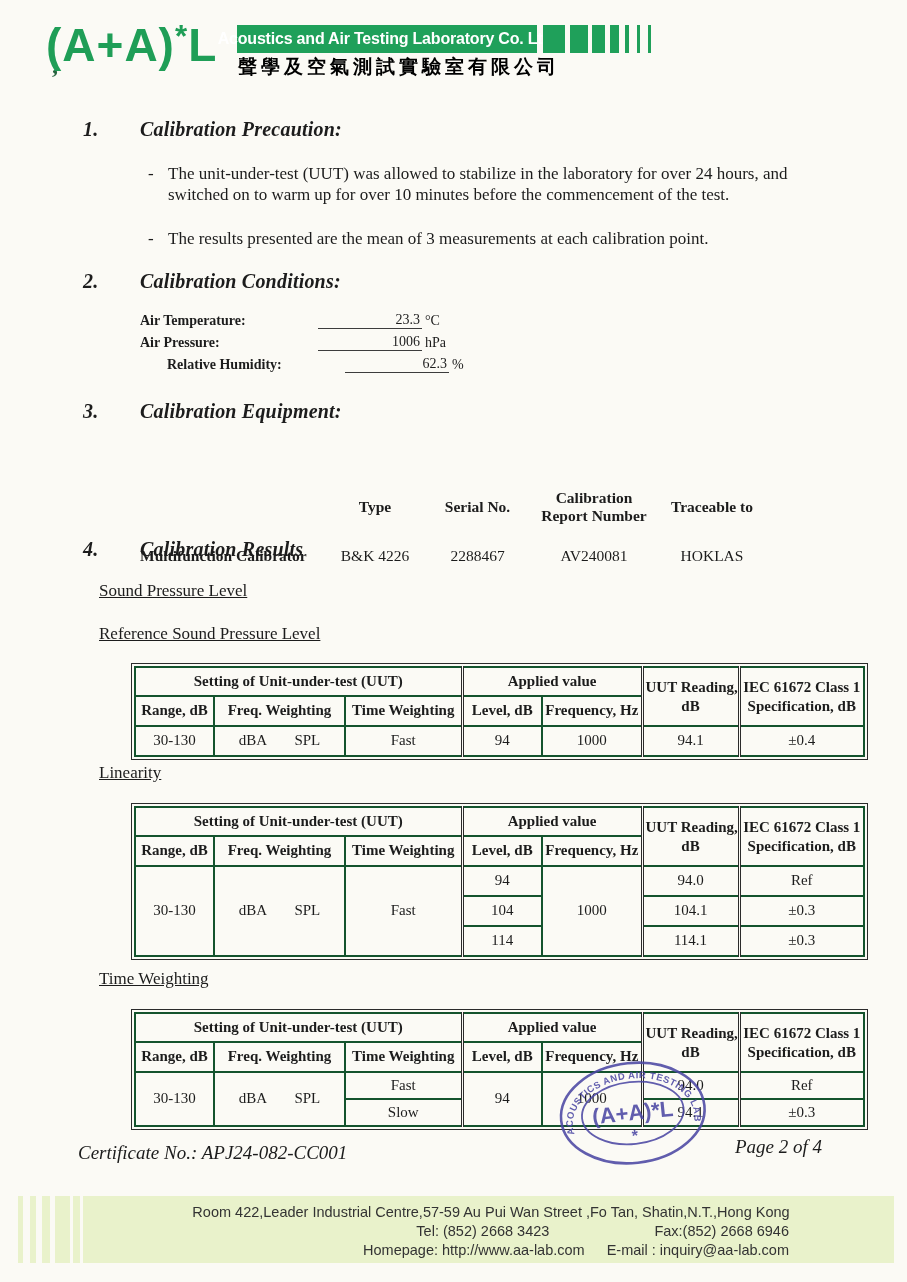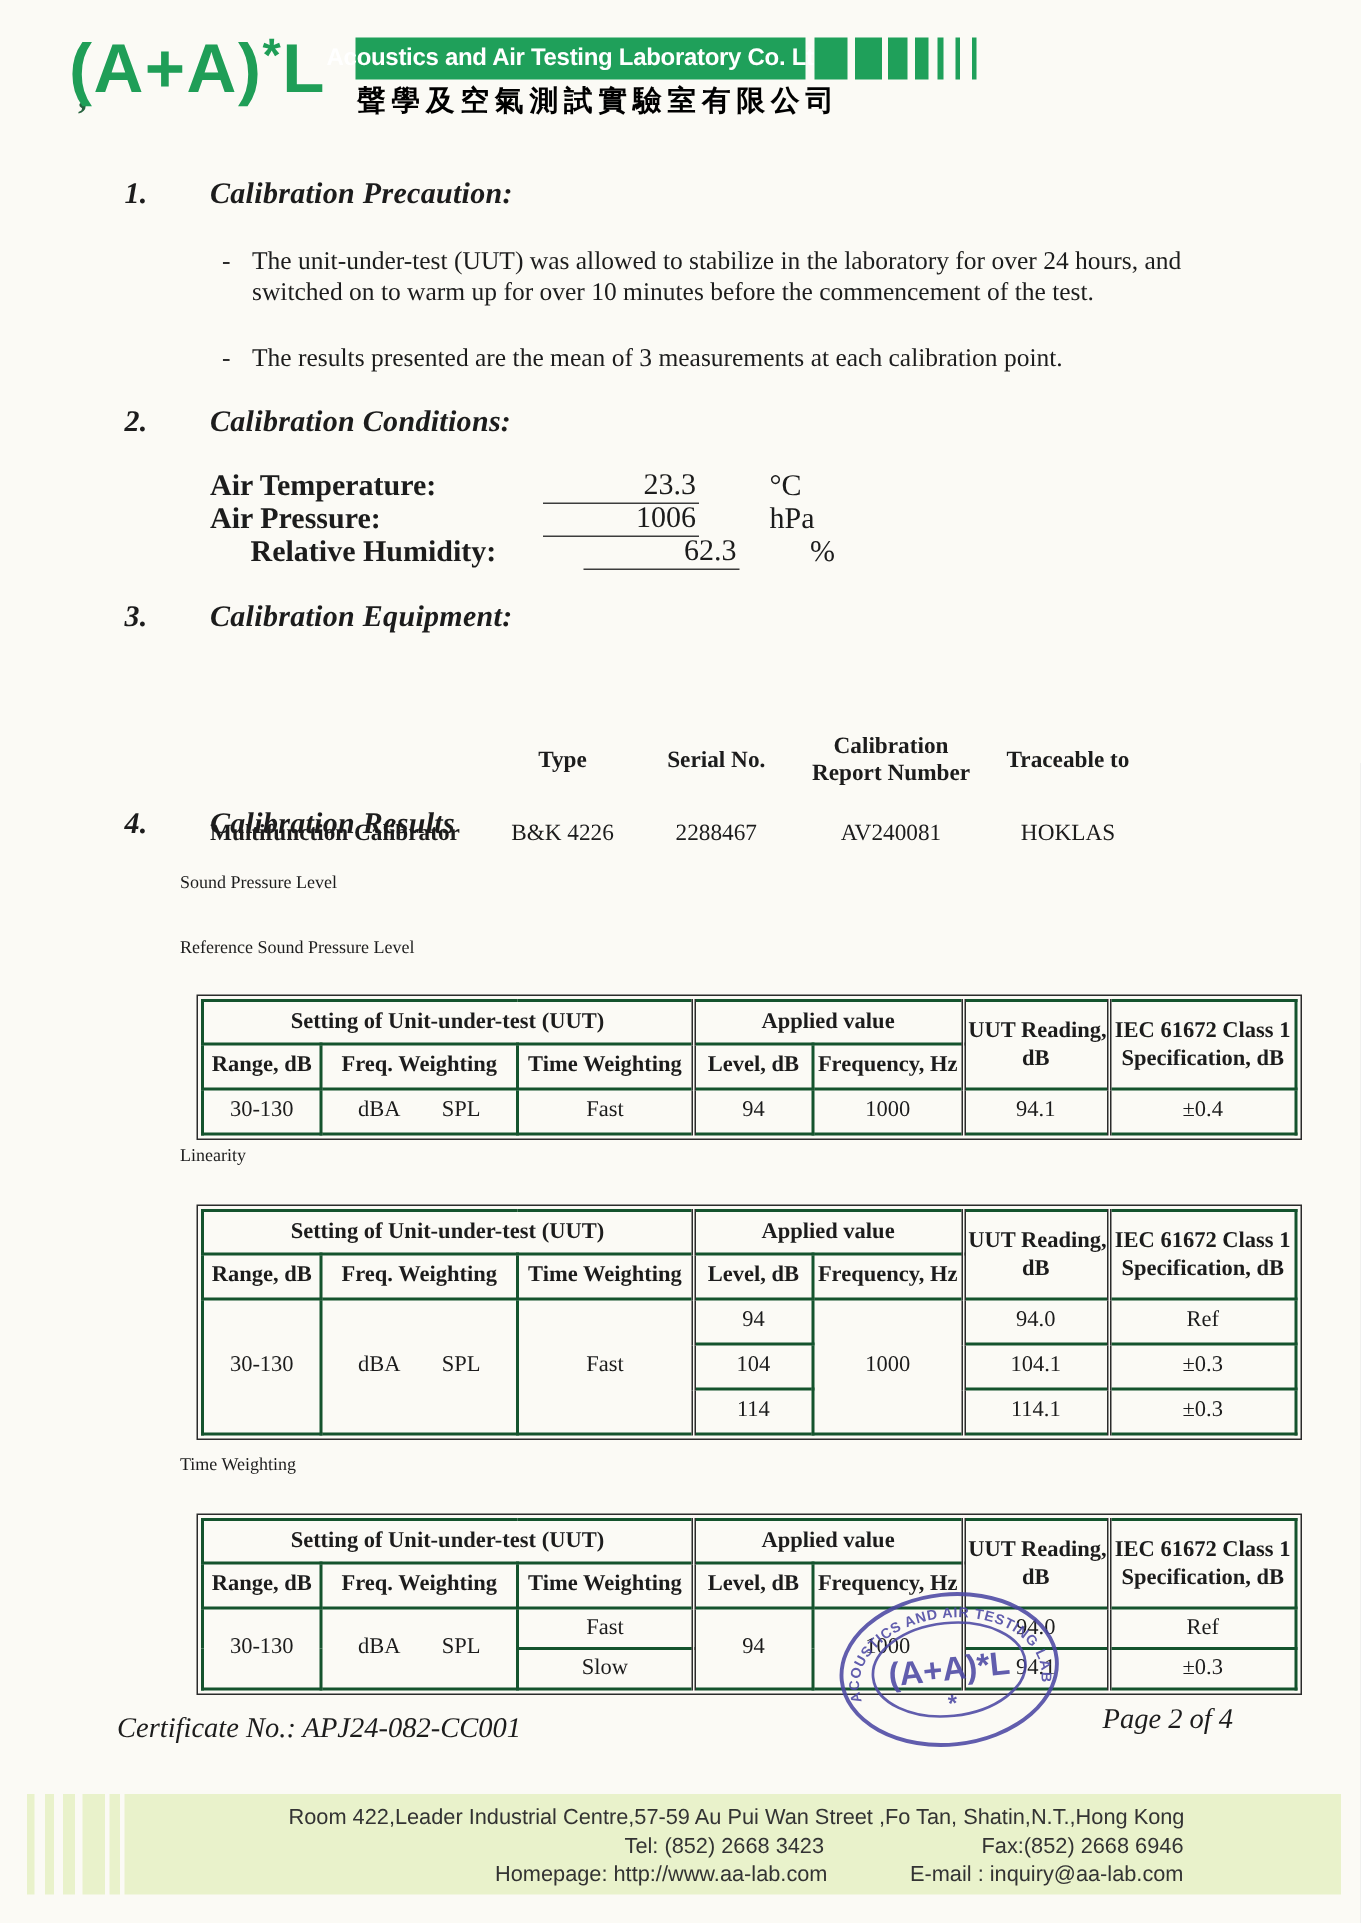--- a/index.html
+++ b/index.html
@@ -29,34 +29,34 @@
 
   
   .sec{position:absolute;left:83px;display:flex;font-weight:bold;font-style:italic;
        font-size:20px;letter-spacing:.2px;}
   .sec .num{width:57px;}
   .bullet{position:absolute;display:flex;font-size:17px;line-height:1.25;}
   .bullet .dash{width:20px;}
   .bullet .txt{width:682px;}
 
   
-  .cond{position:absolute;left:140px;display:flex;align-items:center;font-size:20px;gap:44px;}
+  .cond{position:absolute;left:140px;display:flex;align-items:center;font-size:14px;}
   .cond .lbl{width:178px;font-weight:bold;}
   .cond .val{display:inline-block;width:102px;border-bottom:1.2px solid #3c3c3c;
              text-align:right;padding-right:2px;}
   .cond .unit{margin-left:3px;}
 
   
   .equip{position:absolute;left:140px;top:441px;display:grid;
          grid-template-columns:185px 100px 105px 128px 108px;font-size:15.5px;margin-top:48px;}
   .equip .hd{font-weight:bold;text-align:center;align-self:center;line-height:1.15;}
   .equip .dt{text-align:center;margin-top:22px;}
   .equip .nm{font-weight:bold;text-align:left;margin-top:22px;}
 
-  .sublabel{position:absolute;left:120px;font-size:12px;}
+  .sublabel{position:absolute;left:99px;font-size:17px;text-decoration:underline;}
 
   
   .tbl-wrap{position:absolute;left:131px;border:1.6px solid #2b2b2b;padding:2px;background:transparent;}
   table.res{border-collapse:collapse;table-layout:fixed;width:729px;font-size:15px;}
   table.res td{border:2px solid #14532d;text-align:center;padding:1px 2px;line-height:1.15;
                overflow:hidden;white-space:nowrap;margin-left:47px;}
   table.res td.hd{font-weight:bold;}
   table.res td.dsep{border-left:3px double #2b2b2b;}
   table.res .twoline{line-height:1.25;}
   .freqcell{display:flex;justify-content:space-around;padding:0 8px;}
@@ -71,21 +71,21 @@
   .certline{position:absolute;left:78px;top:1142px;font-style:italic;font-size:19px;}
   .pageno{position:absolute;left:735px;top:1136px;font-style:italic;font-size:19px;}
 
   
   .f-stripe{position:absolute;background:#e9f2cb;}
   .footer{position:absolute;left:83px;top:1196px;width:811px;height:67px;background:#e9f2cb;
           font-family:"Liberation Sans",sans-serif;font-size:14.5px;color:#333;
           display:flex;flex-direction:column;justify-content:center;padding-top:2px;box-sizing:border-box;}
   .footer .l1{text-align:center;padding-left:5px;}
   .footer .l2{display:flex;justify-content:flex-end;gap:105px;padding-right:105px;margin-top:3px;}
-  .footer .l3{display:flex;justify-content:flex-end;gap:55px;padding-right:105px;margin-top:3px;}
+  .footer .l3{display:flex;justify-content:flex-end;gap:22px;padding-right:105px;margin-top:3px;}
 </style>
 </head>
 <body>
 
 <div id="page">
 
   <div class="logo-comma">,</div>
   <div class="logo-mark"><span>(A+A)</span><span class="ast">*</span><span>L</span></div>
 
   <div class="co-box">

